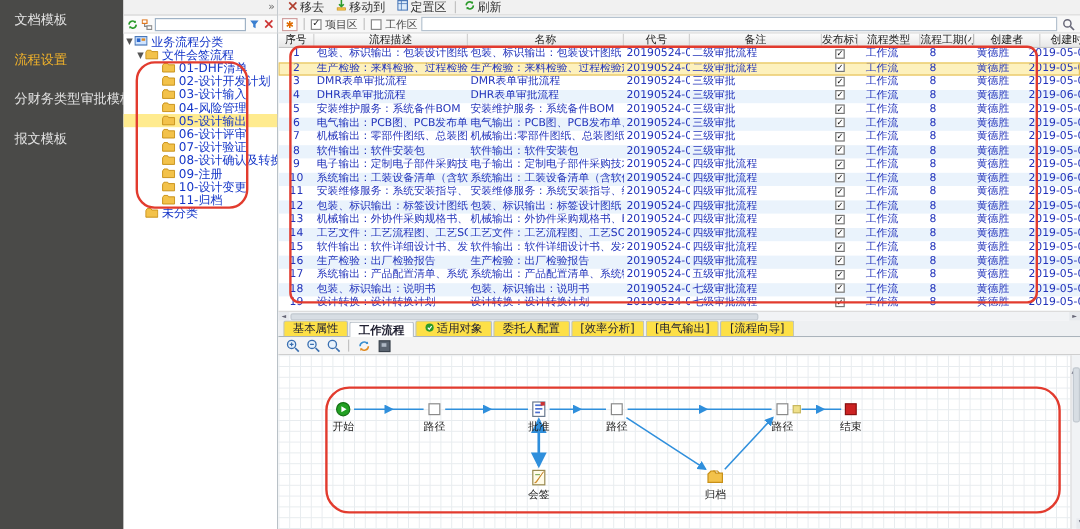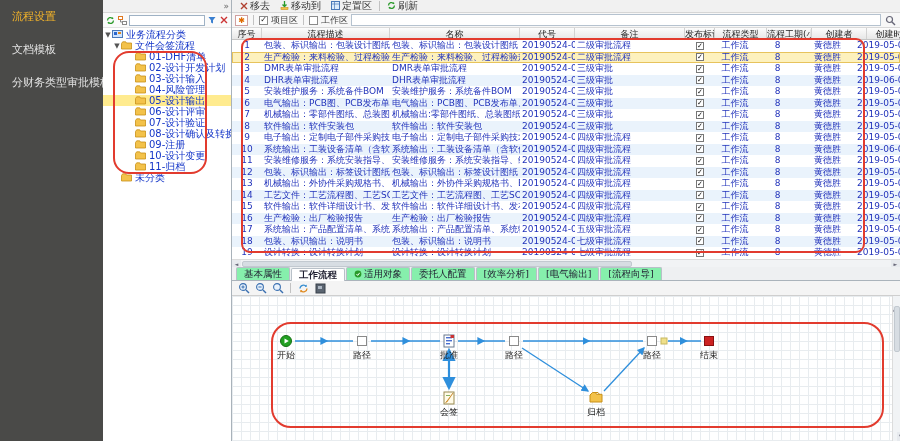--- a/index.html
+++ b/index.html
@@ -53,21 +53,21 @@
   .hscroll { position:absolute; top:259px; left:0; width:668px; height:8px; background:#f1f3f5; border-top:1px solid #dcdcdc; }
   .hs-arrow { position:absolute; top:0; width:9px; height:8px; font-size:5px; color:#667; text-align:center; line-height:8px; background:#e7eaee; cursor:pointer; }
   .hs-thumb { position:absolute; top:1px; left:10px; width:390px; height:6px; background:#d7dde3; border:1px solid #c2c9d0; border-radius:2px; cursor:pointer; }
   .vscroll { position:absolute; right:0; top:296px; width:8px; height:145px; background:#f1f3f5; border-left:1px solid #dcdcdc; }
   .vs-arrow { width:8px; height:9px; font-size:5px; color:#667; text-align:center; line-height:9px; background:#e7eaee; cursor:pointer; }
   .vs-thumb { position:absolute; left:1px; top:10px; width:6px; height:46px; background:#d7dde3; border:1px solid #c2c9d0; border-radius:2px; cursor:pointer; }
   .vs-arrow.dn { position:absolute; bottom:0; }
 
   
   .tabsbar { position:absolute; top:267px; left:0; width:668px; height:14px; background:#eef0f2; border-bottom:1px solid #aab3bb; display:flex; align-items:flex-end; padding-left:4px; font-size:9.5px; color:#223; }
-  .tab { display:inline-flex; align-items:center; gap:2px; padding:1px 7px; border:1px solid #b8c0c8; border-bottom:none; background:#86efac; margin-right:1px; cursor:pointer; height:13px; border-radius:2px 2px 0 0; white-space:nowrap; }
+  .tab { display:inline-flex; align-items:center; gap:2px; padding:1px 7px; border:1px solid #b8c0c8; border-bottom:none; background:#fde047; margin-right:1px; cursor:pointer; height:13px; border-radius:2px 2px 0 0; white-space:nowrap; }
   .tab.active { background:#fff; position:relative; top:1px; font-weight:bold; }
   .zoombar { position:absolute; top:281px; left:0; width:668px; height:15px; background:#f4f4f4; border-bottom:1px solid #cfcfcf; display:flex; align-items:center; gap:4px; padding-left:5px; }
   .zb-btn { width:13px; height:13px; display:inline-flex; align-items:center; justify-content:center; cursor:pointer; }
 
   .canvas { position:absolute; top:296px; left:0; width:660px; height:145px; background:#fff;
             background-image:linear-gradient(#e8ecef 1px, transparent 1px), linear-gradient(90deg,#e8ecef 1px, transparent 1px);
             background-size:9px 9px; }
   .canvas svg { position:absolute; left:0; top:0; }
 
   
@@ -75,23 +75,24 @@
   .anno-tree    { left:113px; top:51px;  width:94px;  height:123px; border-radius:16px; }
   .anno-table   { left:241px; top:38px;  width:624px; height:215px; border-radius:9px; }
   .anno-diagram { left:271px; top:322px; width:613px; height:106px; border-radius:20px; }
 </style>
 </head>
 <body>
 
 <div class="app">
 
   <div class="sidebar">
+      <div class="side-item">文档模板</div>
       <div class="side-item active">流程设置</div>
-      <div class="side-item">文档模板</div>
       <div class="side-item">分财务类型审批模板</div>
+      <div class="side-item">报文模板</div>
     </div>
 
   <div class="tree-panel">
     <div class="tree-header">
       <span class="collapse-btn">»</span>
     </div>
     <div class="tree-toolbar">
       <span class="ticon">
           <svg width="9" height="9" viewBox="0 0 9 9">
             <path d="M1.5 4.5a3 3 0 0 1 5.4-1.7" fill="none" stroke="#2a9a2a" stroke-width="1.3"></path>

